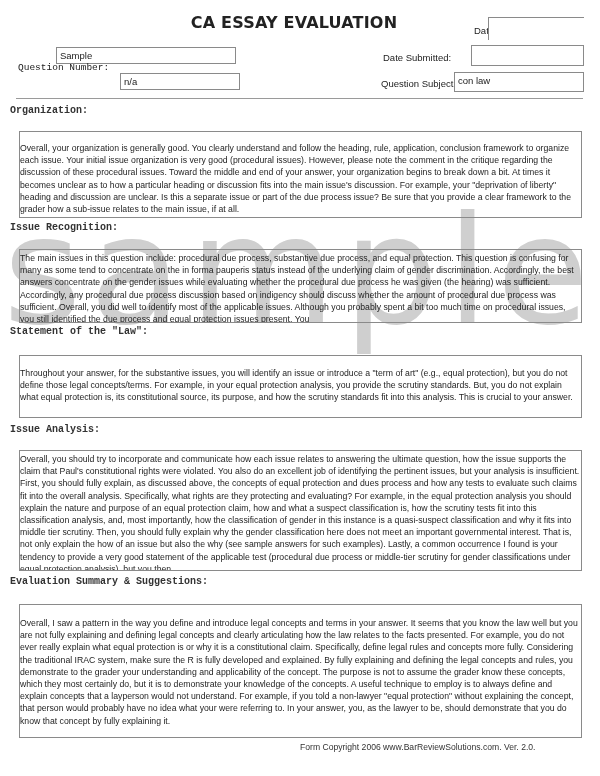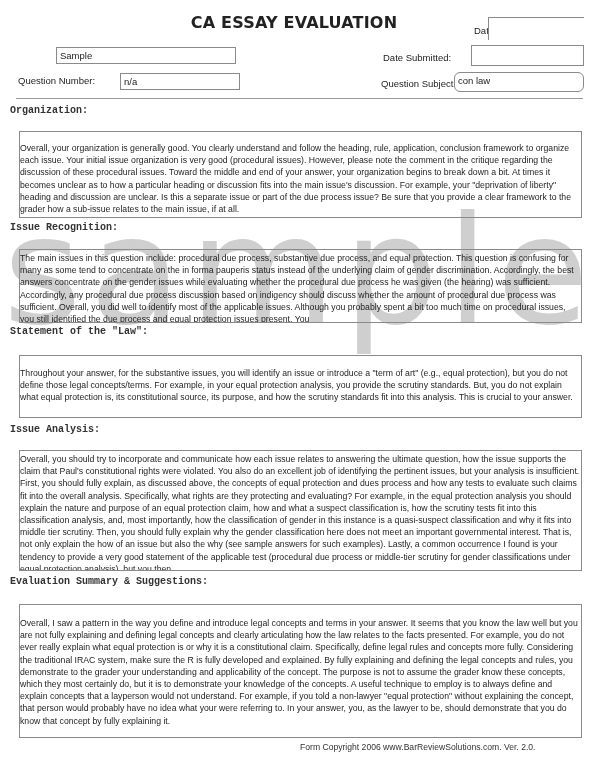--- a/index.html
+++ b/index.html
@@ -43,25 +43,25 @@
 
 <span class="lbl" style="left:474px; top:25px;">Date</span>
 <div class="fld" style="left:488px; top:17px; width:96px; height:23px; border-right:none; border-bottom:none;"></div>
 
 <span class="lbl" style="left:18px; top:52px;padding-left:40px;">Name:</span>
 <div class="fld" style="left:56px; top:47px; width:180px;">Sample</div>
 
 <span class="lbl" style="left:383px; top:52px;text-align:center;">Date Submitted:</span>
 <div class="fld" style="left:471px; top:45px; width:113px; height:21px;"></div>
 
-<span class="lbl" style="left:18px; top:75px;">Question Number:</span>
+<span class="lbl" style="left:18px; top:62px;font-family:Liberation Mono, monospace;">Question Number:</span>
 <div class="fld" style="left:120px; top:73px; width:120px;">n/a</div>
 
 <span class="lbl" style="left:381px; top:78px;">Question Subject:</span>
-<div class="fld" style="left:454px; top:72px; width:130px; height:20px;border-radius:6px;">con law</div>
+<div class="fld" style="left:454px; top:72px; width:130px; height:20px;">con law</div>
 
 <div class="hr"></div>
 
 <div class="sec" style="top:105px;">Organization:</div>
 <div class="box" style="top:131px; height:87px; padding-top:10px;">Overall, your organization is generally good. You clearly understand and follow the heading, rule, application, conclusion framework to organize each issue. Your initial issue organization is very good (procedural issues). However, please note the comment in the critique regarding the discussion of these procedural issues. Toward the middle and end of your answer,  your organization begins to break down a bit. At times it becomes unclear as to how a particular heading or discussion fits into the main issue's discussion. For example, your "deprivation of liberty" heading and discussion are unclear. Is this a separate issue or part of the due process issue? Be sure that you provide a clear framework to the grader how a sub-issue relates to the main issue, if at all.</div>
 
 <div class="sec" style="top:222px;">Issue Recognition:</div>
 <div class="box" style="top:249px; height:74px; padding-top:2px;">The main issues in this question include: procedural due process, substantive due process, and equal protection. This question is confusing for many as some tend to concentrate on the in forma pauperis status instead of the underlying claim of gender discrimination. Accordingly, the best answers concentrate on the gender issues while evaluating whether the procedural due process he was given (the hearing) was sufficient. Accordingly, any procedural due process discussion based on indigency should discuss whether the amount of procedural due process was sufficient. Overall, you did well to identify most of the applicable issues. Although you probably spent a bit too much time on procedural issues, you still identified the due process and equal protection issues present. You</div>
 
 <div class="sec" style="top:326px;">Statement of the "Law":</div>

